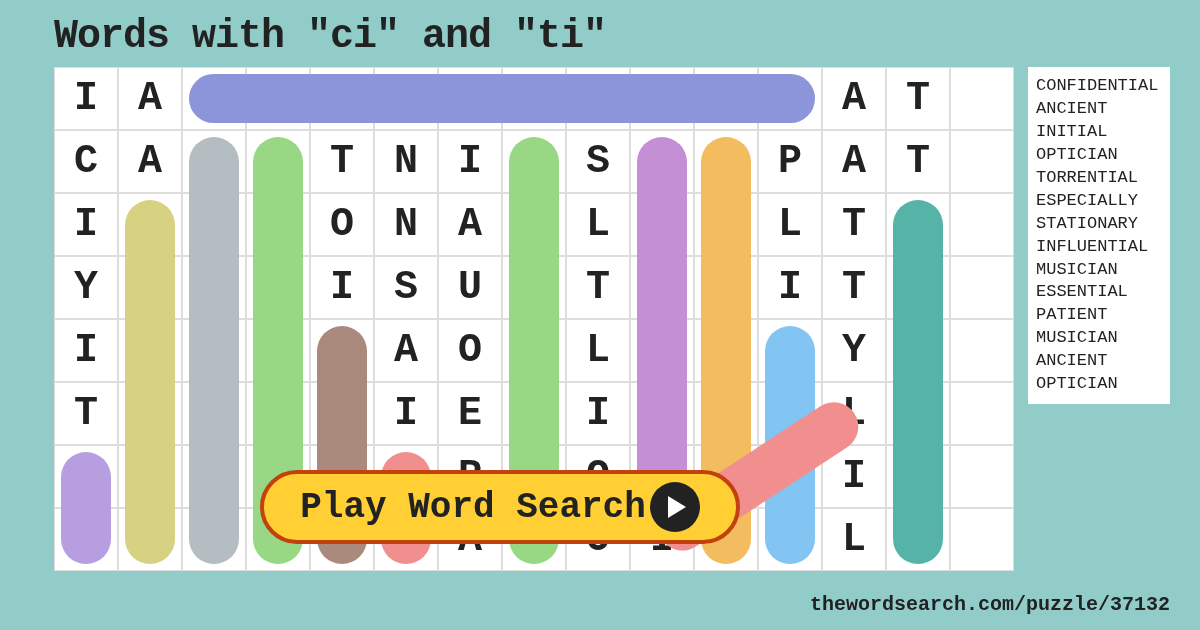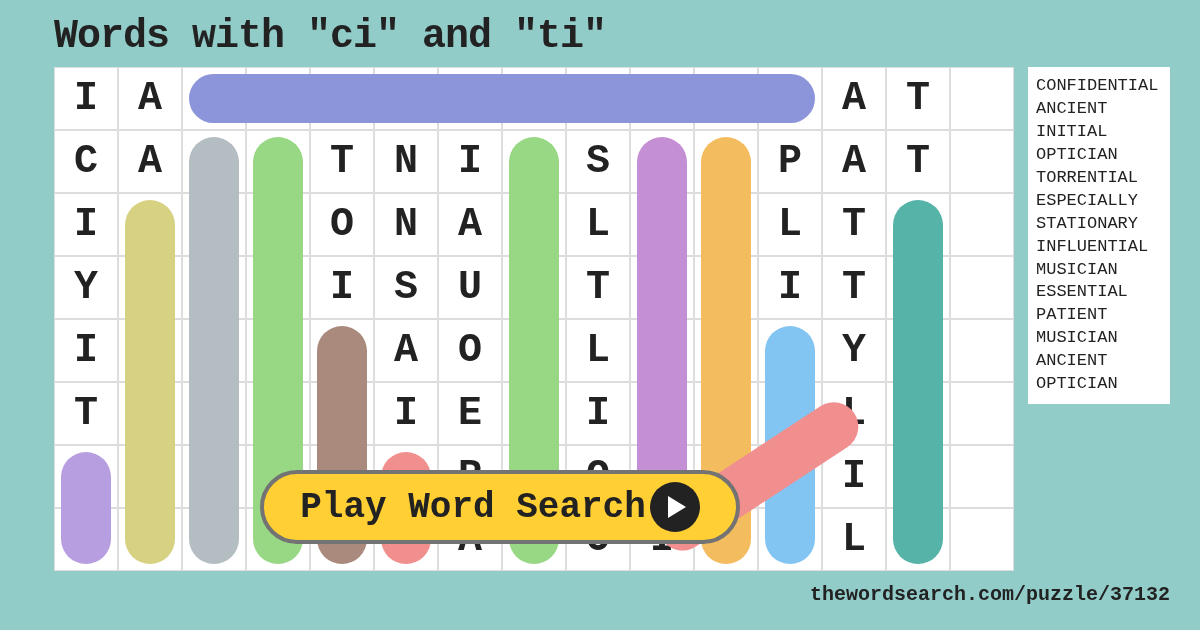--- a/index.html
+++ b/index.html
@@ -67,21 +67,21 @@
   }
   .wordlist div { white-space: nowrap; }
   .play-btn {
     position: absolute;
     z-index: 10;
     left: 260px;
     top: 470px;
     width: 480px;
     height: 74px;
     background: #ffcf33;
-    border: 4px solid #737373;
+    border: 4px solid #c2410c;
     border-radius: 999px;
     display: flex;
     align-items: center;
     justify-content: center;
     gap: 4px;
     font-family: "Courier New", monospace;
     font-size: 36px;
     font-weight: bold;
     color: #222;
     cursor: pointer;
@@ -98,21 +98,21 @@
   .play-icon::after {
     content: '';
     width: 0; height: 0;
     border-left: 18px solid #fff;
     border-top: 11px solid transparent;
     border-bottom: 11px solid transparent;
     margin-left: 4px;
   }
   .footer {
     position: absolute;
-    bottom: 24px;
+    bottom: 14px;
     right: 30px;
     font-size: 20px;
     font-weight: 700;
     color: #222;
   }
 </style>
 </head>
 <body>
 
 <div class="title">Words with "ci" and "ti"</div>

